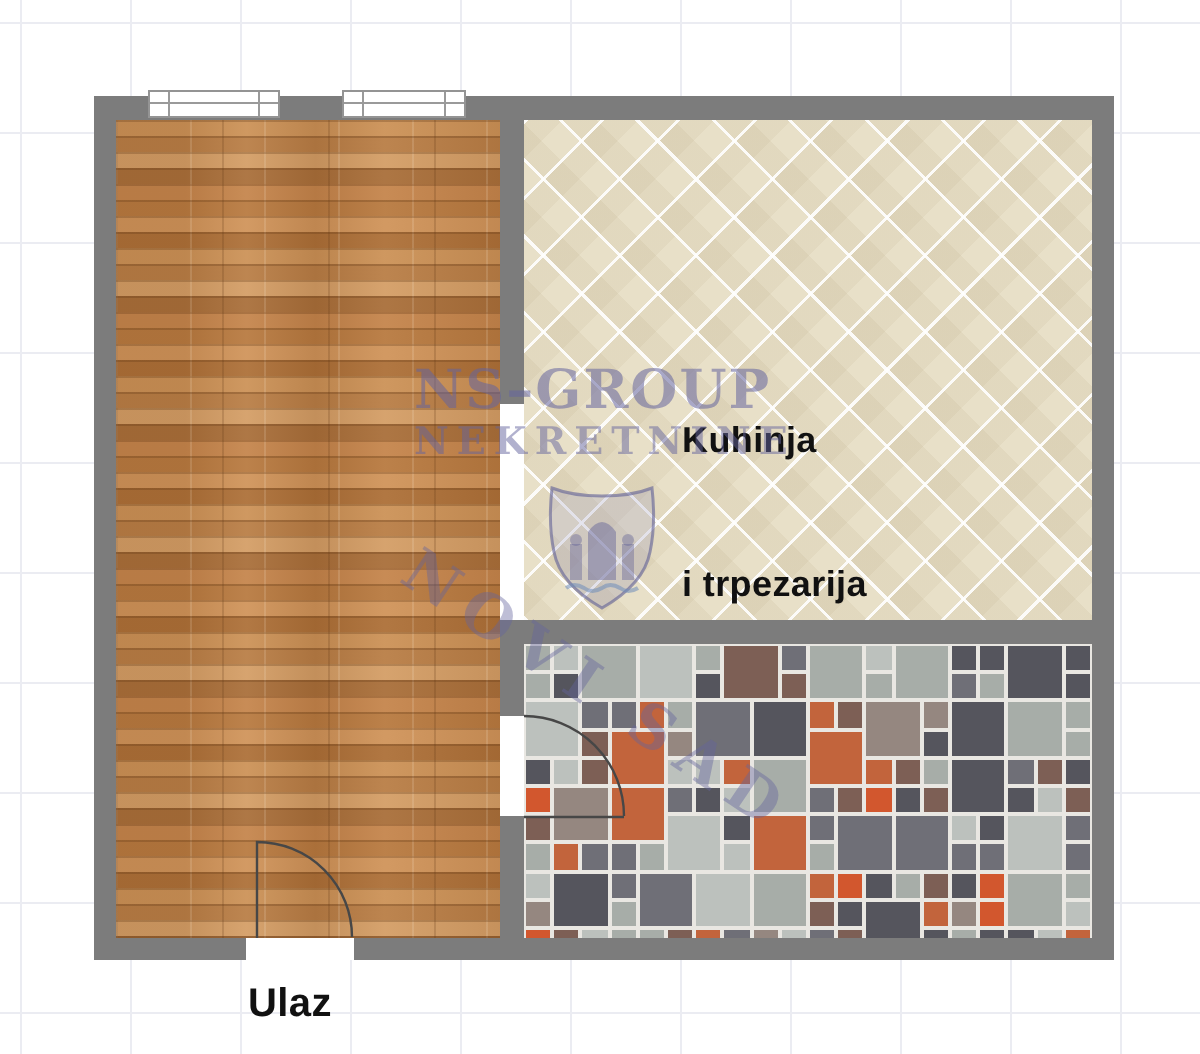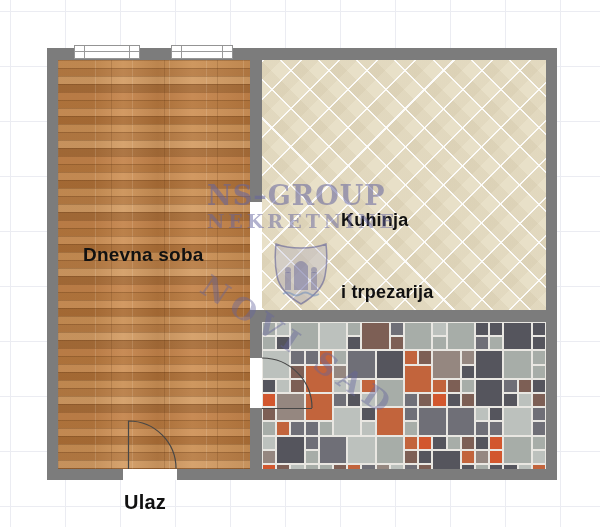--- a/index.html
+++ b/index.html
@@ -251,21 +251,20 @@
     <div class="mid"></div>
     <div class="tick l"></div>
     <div class="tick r"></div>
   </div>
 
   <svg id="door-svg" class="abs" viewBox="0 0 600 527">
     <path d="M128.5 469 L128.5 421 A47.5 47.5 0 0 1 176 468.5" fill="none" stroke="#474747" stroke-width="1.2"></path>
     <path d="M262 358 A50 50 0 0 1 312 408 M262 408.5 L312 408.5" fill="none" stroke="#474747" stroke-width="1.2"></path>
   </svg>
 
-  <div class="abs room-label lbl-living">Dnevna soba</div>
   <div class="abs room-label lbl-kitchen">
     <div>Kuhinja</div>
     <div>i trpezarija</div>
   </div>
   <div class="abs room-label lbl-ulaz">Ulaz</div>
 
   <div class="abs watermark">
     <div class="abs wm-brand">NS–GROUP</div>
     <div class="abs wm-sub">NEKRETNINE</div>
     <svg class="abs wm-shield" viewBox="0 0 58 64">

